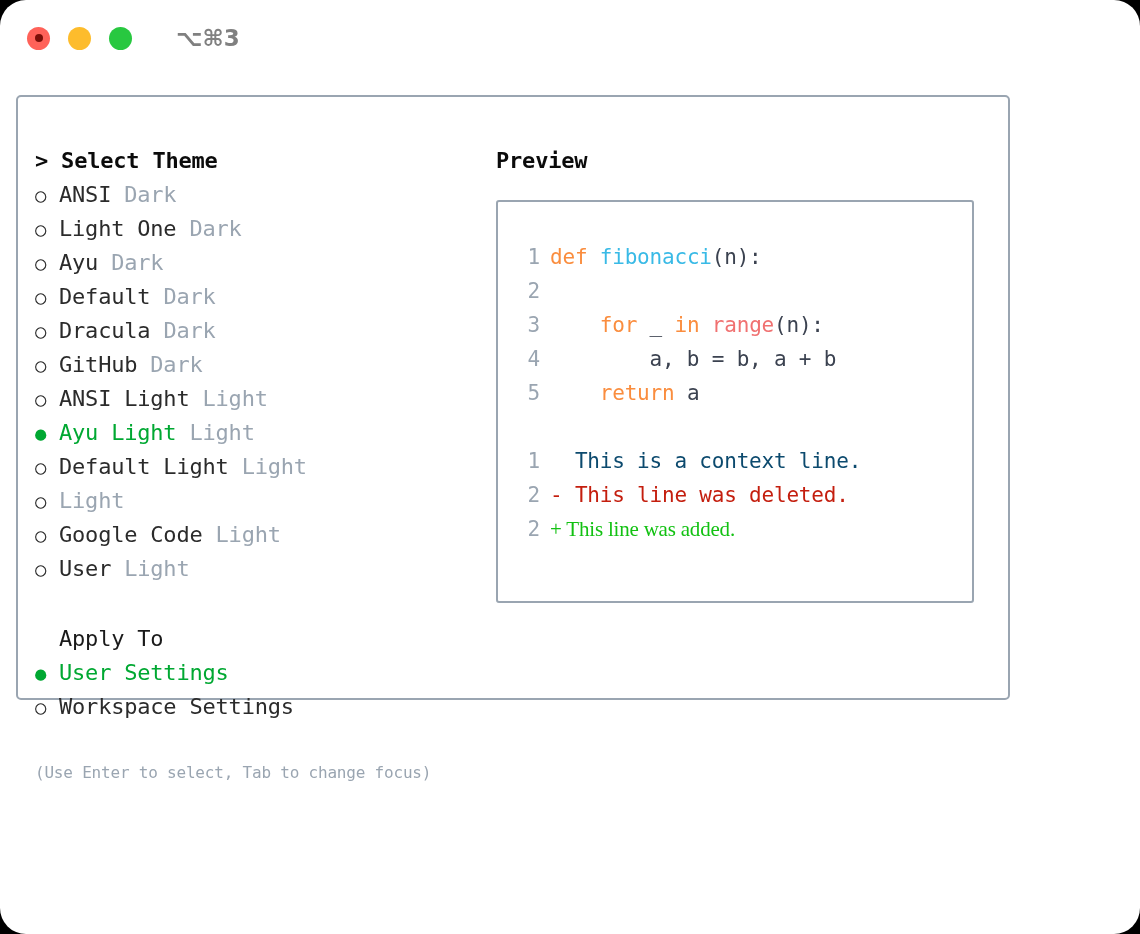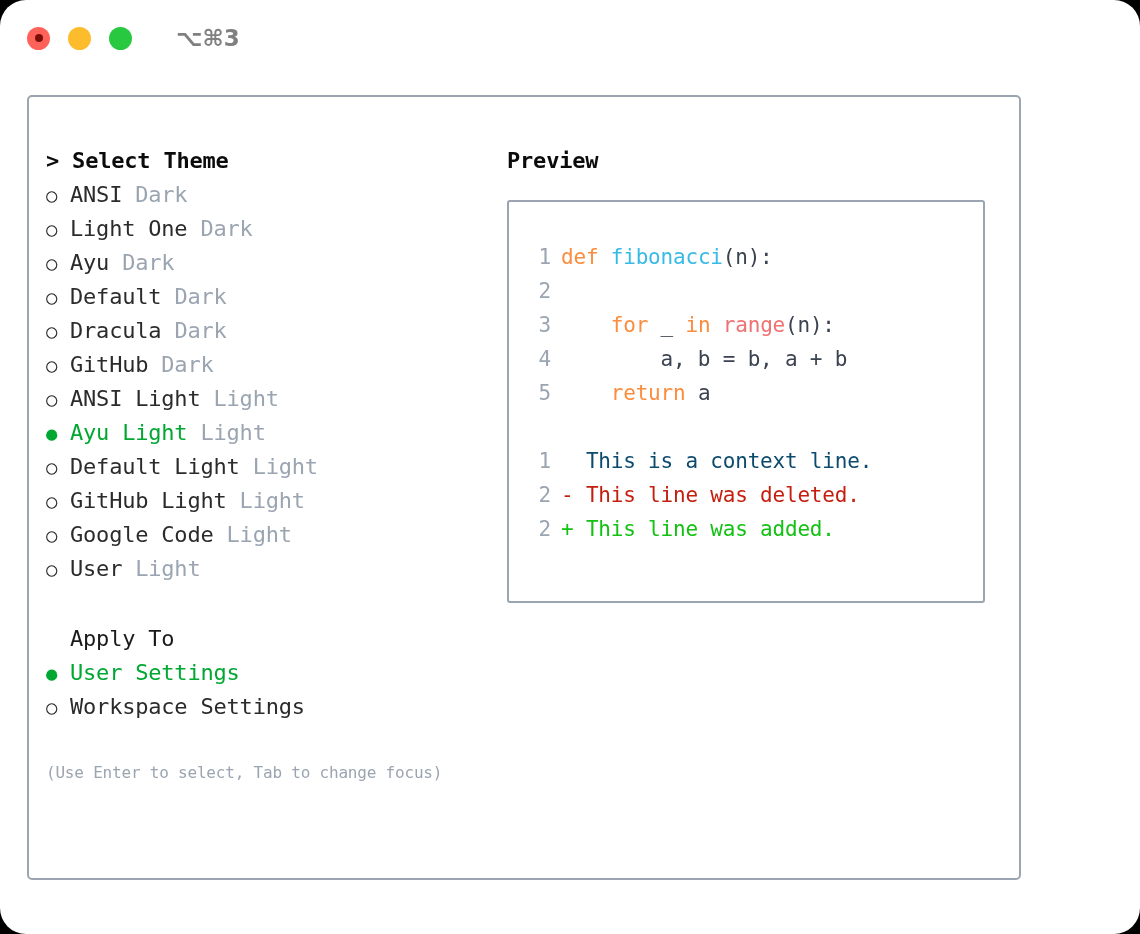--- a/index.html
+++ b/index.html
@@ -58,24 +58,24 @@
     font-size: 23px;
     font-weight: bold;
     color: #808080;
     letter-spacing: 0px;
     font-family: "DejaVu Sans", "Liberation Sans", sans-serif;
   }
 
   
   #panel {
     position: absolute;
-    left: 27px;
+    left: 16px;
     top: 95px;
     width: 994px;
-    height: 785px;
+    height: 605px;
     border: 2px solid #9aa5b1;
     border-radius: 5px;
     background: #ffffff;
   }
 
   #panel-inner {
     position: relative;
     width: 100%;
     height: 100%;
   }
@@ -169,21 +169,21 @@
   .code-gap { height: 34px; }
 
   .tok-kw   { color: #FA8D3E; }
   .tok-fn   { color: #39BAE6; }
   .tok-plain{ color: #3b4250; }
   .tok-num  { color: #A37ACC; }
   .tok-builtin { color: #F07171; }
 
   .diff-ctx { color: #0c4a6e; }
   .diff-del { color: #C41E0E; }
-  .diff-add { color: #12C112; }
+  .diff-add { color: #12C112; font-family: Liberation Serif, serif; }
 </style>
 </head>
 <body>
 
 <div id="window">
 
   <div id="titlebar">
     <div class="lights">
       <div class="light red">
         <div class="core"></div>
@@ -204,21 +204,21 @@
         <div id="theme-list">
             <div class="opt-row"><span class="marker">○</span><span class="opt-name">ANSI </span><span class="opt-kind">Dark</span></div>
             <div class="opt-row"><span class="marker">○</span><span class="opt-name">Light One </span><span class="opt-kind">Dark</span></div>
             <div class="opt-row"><span class="marker">○</span><span class="opt-name">Ayu </span><span class="opt-kind">Dark</span></div>
             <div class="opt-row"><span class="marker">○</span><span class="opt-name">Default </span><span class="opt-kind">Dark</span></div>
             <div class="opt-row"><span class="marker">○</span><span class="opt-name">Dracula </span><span class="opt-kind">Dark</span></div>
             <div class="opt-row"><span class="marker">○</span><span class="opt-name">GitHub </span><span class="opt-kind">Dark</span></div>
             <div class="opt-row"><span class="marker">○</span><span class="opt-name">ANSI Light </span><span class="opt-kind">Light</span></div>
             <div class="opt-row selected"><span class="marker">●</span><span class="opt-name">Ayu Light </span><span class="opt-kind">Light</span></div>
             <div class="opt-row"><span class="marker">○</span><span class="opt-name">Default Light </span><span class="opt-kind">Light</span></div>
-            <div class="opt-row"><span class="marker">○</span><span class="opt-name">GitHub Light </span><span class="opt-kind">Light</span></div>
+            <div class="opt-row"><span class="marker">○</span><span class="opt-kind">Light</span></div>
             <div class="opt-row"><span class="marker">○</span><span class="opt-name">Google Code </span><span class="opt-kind">Light</span></div>
             <div class="opt-row"><span class="marker">○</span><span class="opt-name">User </span><span class="opt-kind">Light</span></div>
           </div>
 
         <div id="apply-block">
           <div class="section-title plain" id="apply-title">Apply To</div>
           <div id="apply-list">
               <div class="opt-row selected"><span class="marker">●</span><span class="opt-name">User Settings</span></div>
               <div class="opt-row"><span class="marker">○</span><span class="opt-name">Workspace Settings</span></div>
             </div>

